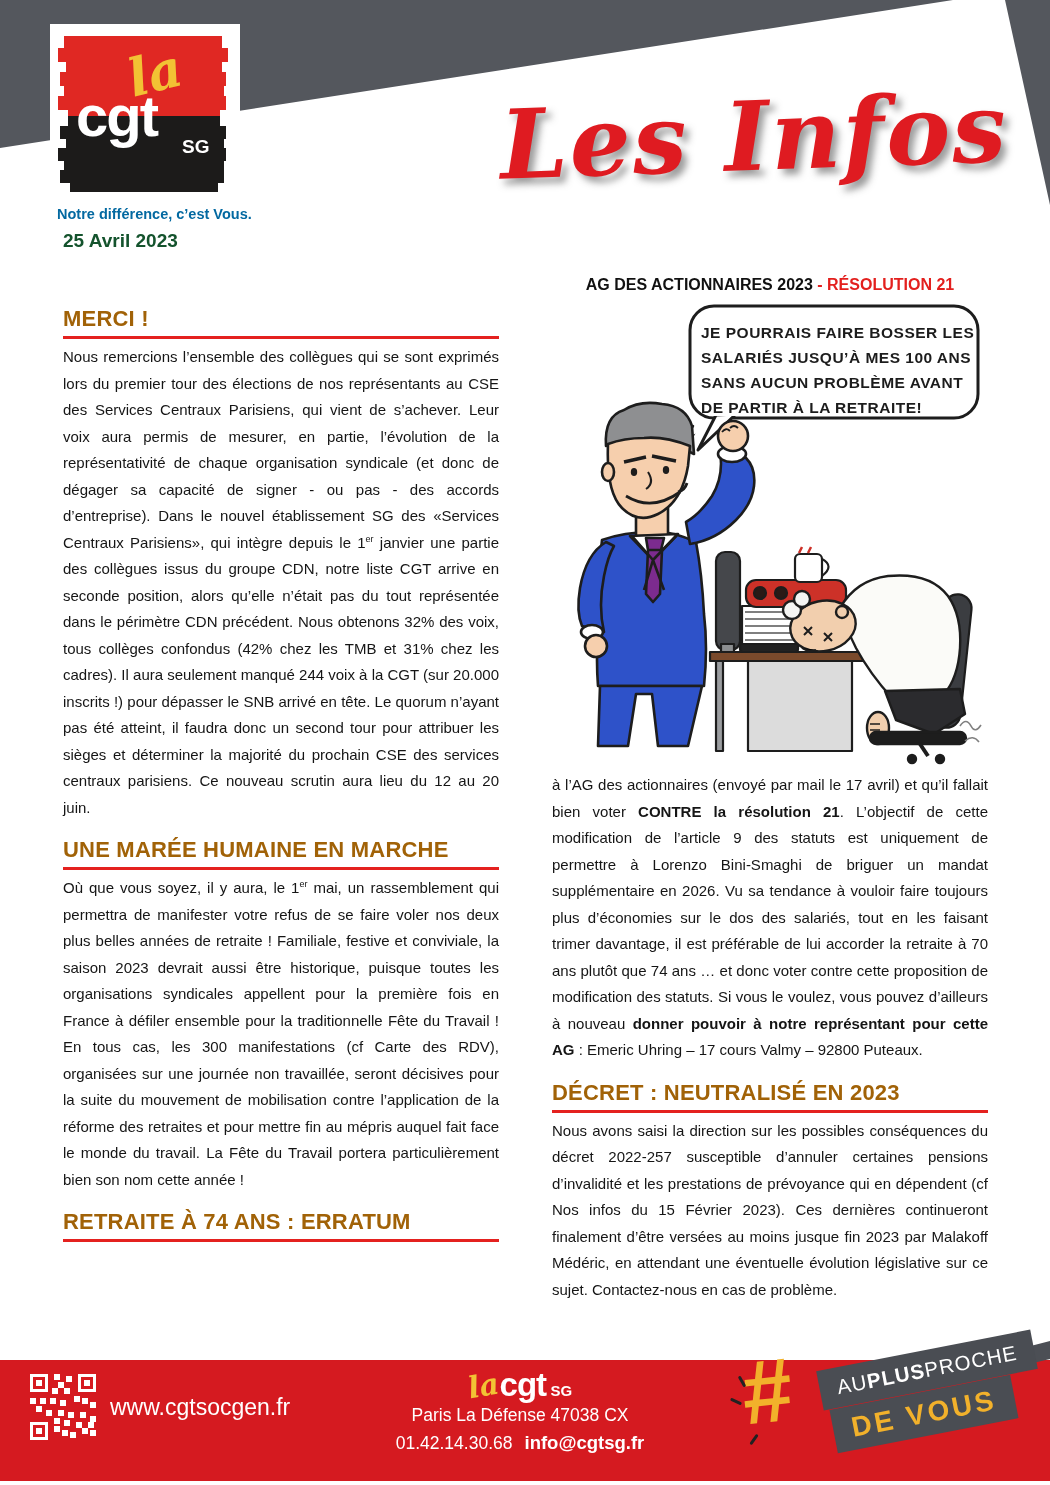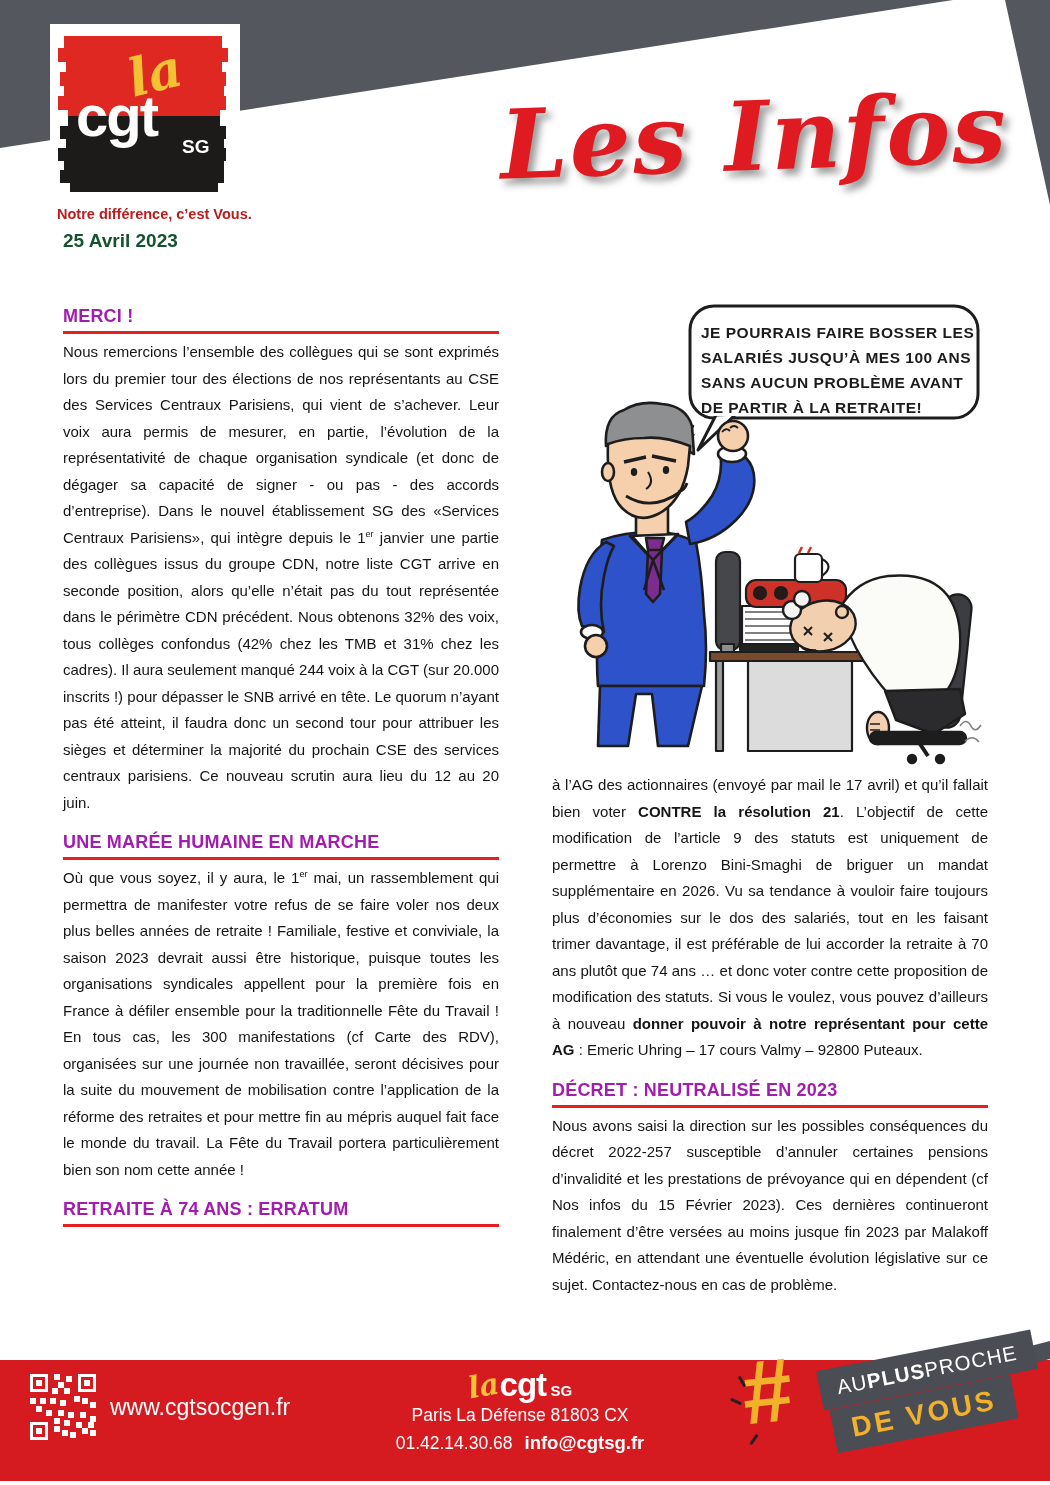--- a/index.html
+++ b/index.html
@@ -10,36 +10,36 @@
   .gray-band{position:absolute;left:0;top:0;width:1050px;height:160px;background:#54575d;
              clip-path:polygon(0 0,953px 0,0 148px);}
   .gray-wedge-tr{position:absolute;left:0;top:0;width:1050px;height:210px;background:#54575d;
              clip-path:polygon(1005px 0,1050px 0,1050px 205px);}
   .logo-box{position:absolute;left:50px;top:24px;width:190px;height:180px;background:#ffffff;}
   .logo-la{position:absolute;left:78px;top:18px;font-family:"DejaVu Serif",serif;
            font-style:italic;font-weight:bold;font-size:52px;color:#f2c234;transform:rotate(-14deg);z-index:3;}
   .logo-cgt{position:absolute;left:26px;top:58px;font-weight:bold;font-size:58px;color:#ffffff;
             letter-spacing:-2px;z-index:3;}
   .logo-sg{position:absolute;left:132px;top:112px;font-weight:bold;font-size:19px;color:#ffffff;z-index:3;}
-  .tagline{position:absolute;left:57px;top:206px;font-weight:bold;font-size:14.5px;color:#b91c1c;white-space:nowrap;}
+  .tagline{position:absolute;left:57px;top:206px;font-weight:bold;font-size:14.5px;color:#0369a1;white-space:nowrap;}
   .issue-date{position:absolute;left:63px;top:230px;font-weight:bold;font-size:19px;color:#14532d;}
   .masthead{position:absolute;left:500px;top:80px;width:500px;text-align:center;
             font-family:"DejaVu Serif",serif;font-style:italic;font-weight:bold;font-size:96px;
             color:#df1b21;transform:rotate(-2deg);letter-spacing:2px;
             text-shadow:5px 6px 7px rgba(60,60,60,0.5);white-space:nowrap;}
 
   
   .col-left{position:absolute;left:63px;top:306px;width:436px;}
   .kicker{position:absolute;left:552px;top:276px;width:436px;text-align:center;
           font-weight:bold;font-size:16px;color:#111;}
   .kicker .red{color:#e3201e;}
   .cartoon-box{position:absolute;left:540px;top:296px;width:450px;height:472px;}
   .col-right-text{position:absolute;left:552px;top:772px;width:436px;}
 
-  .article h2{margin:0;font-size:18px;font-weight:bold;color:#a21caf;letter-spacing:.2px;
+  .article h2{margin:0;font-size:22px;font-weight:bold;color:#a16207;letter-spacing:.2px;
               border-bottom:3px solid #e4211f;padding-bottom:4px;}
   .article p{margin:5px 0 0 0;font-size:15px;line-height:26.5px;text-align:justify;color:#151515;}
   .article + .article{margin-top:16px;}
   .mt-lg{margin-top:26px;}
   sup{font-size:0.6em;vertical-align:super;line-height:0;}
   .red{color:#e3201e;}
 
   
   .footer-red{position:absolute;left:0;top:1360px;width:1050px;height:121px;background:#d51a20;}
   .gray-wedge-footer{position:absolute;left:0;top:1328px;width:1050px;height:60px;background:#4c4f55;
@@ -100,20 +100,21 @@
       </g>
     </svg>
     <span class="logo-la">la</span>
     <span class="logo-cgt">cgt</span>
     <span class="logo-sg">SG</span>
   </div>
   <div class="tagline">Notre différence, c’est Vous.</div>
   <div class="issue-date">25 Avril 2023</div>
   <div class="masthead">Les Infos</div>
 
+  <div class="kicker"><span>AG DES ACTIONNAIRES 2023 </span><span class="red">- RÉSOLUTION 21</span></div>
 
   <div class="cartoon-box">
     <svg viewBox="0 0 450 472" width="450" height="472">
 
       <g>
         <rect x="150" y="10" width="288" height="112" rx="24" fill="#fff" stroke="#1d1d1d" stroke-width="3"></rect>
         <path d="M196,118 L158,154 L176,119 Z" fill="#fff" stroke="#1d1d1d" stroke-width="3" stroke-linejoin="round"></path>
         <rect x="172" y="112" width="36" height="8" fill="#fff"></rect>
         <path d="M153,130 l-11,17 l10,-6 l-8,14" fill="none" stroke="#1d1d1d" stroke-width="2.5" stroke-linecap="round"></path>
         <text class="bubble-text" x="161" y="42">JE POURRAIS FAIRE BOSSER LES</text>
@@ -266,21 +267,21 @@
           <rect x="58" y="48" width="6" height="6"></rect>
       </g>
     </svg>
   </div>
   <div class="website">www.cgtsocgen.fr</div>
 
   <div class="footer-center">
     <div>
       <span class="f-logo-la">la</span><span class="f-logo-cgt">cgt</span> <span class="f-logo-sg">SG</span>
     </div>
-    <div class="f-address">Paris La Défense 81803 CX</div>
+    <div class="f-address">Paris La Défense 47038 CX</div>
     <div class="f-phone-row">
       <span>01.42.14.30.68</span><span class="f-email">info@cgtsg.fr</span>
     </div>
   </div>
 
   <div class="hashtag">#</div>
   <div class="hash-accent ha1"></div>
   <div class="hash-accent ha2"></div>
   <div class="hash-accent ha3"></div>
   <div class="ribbon1">

